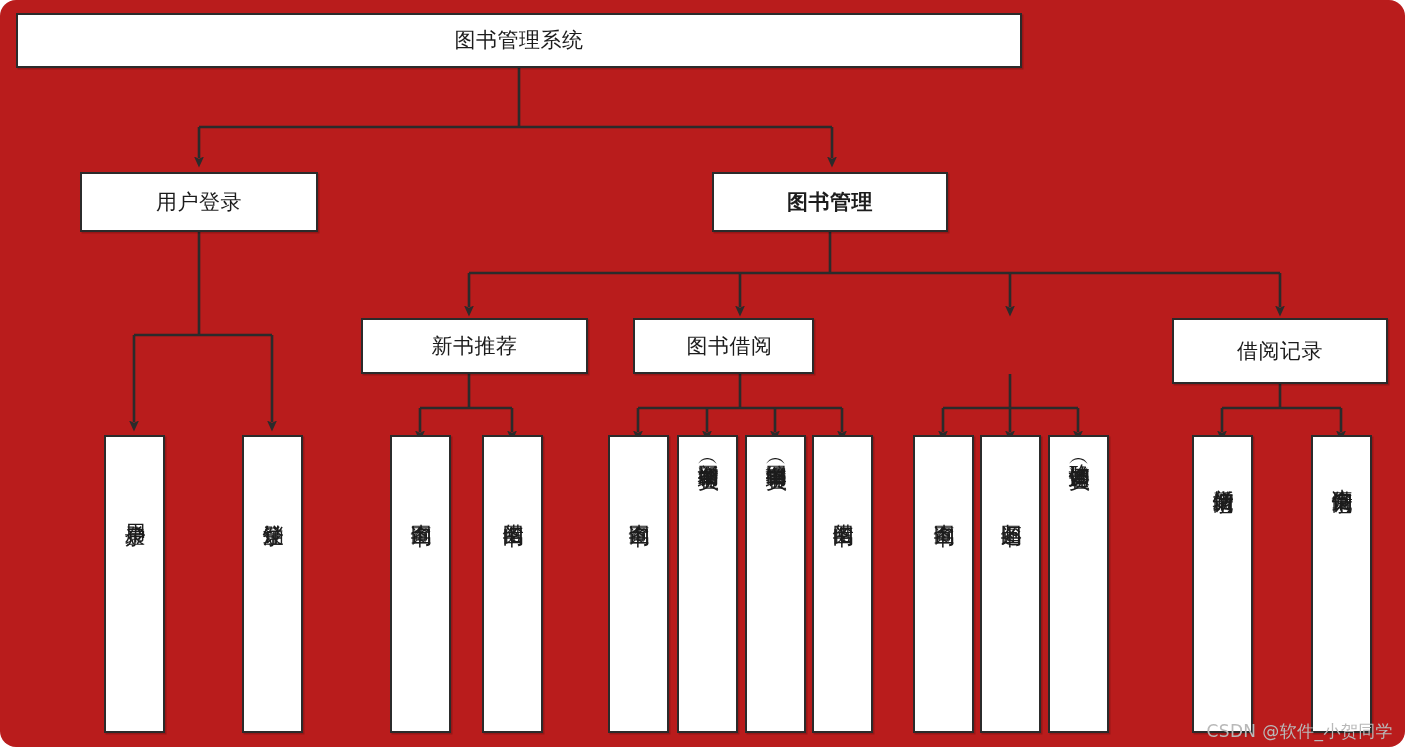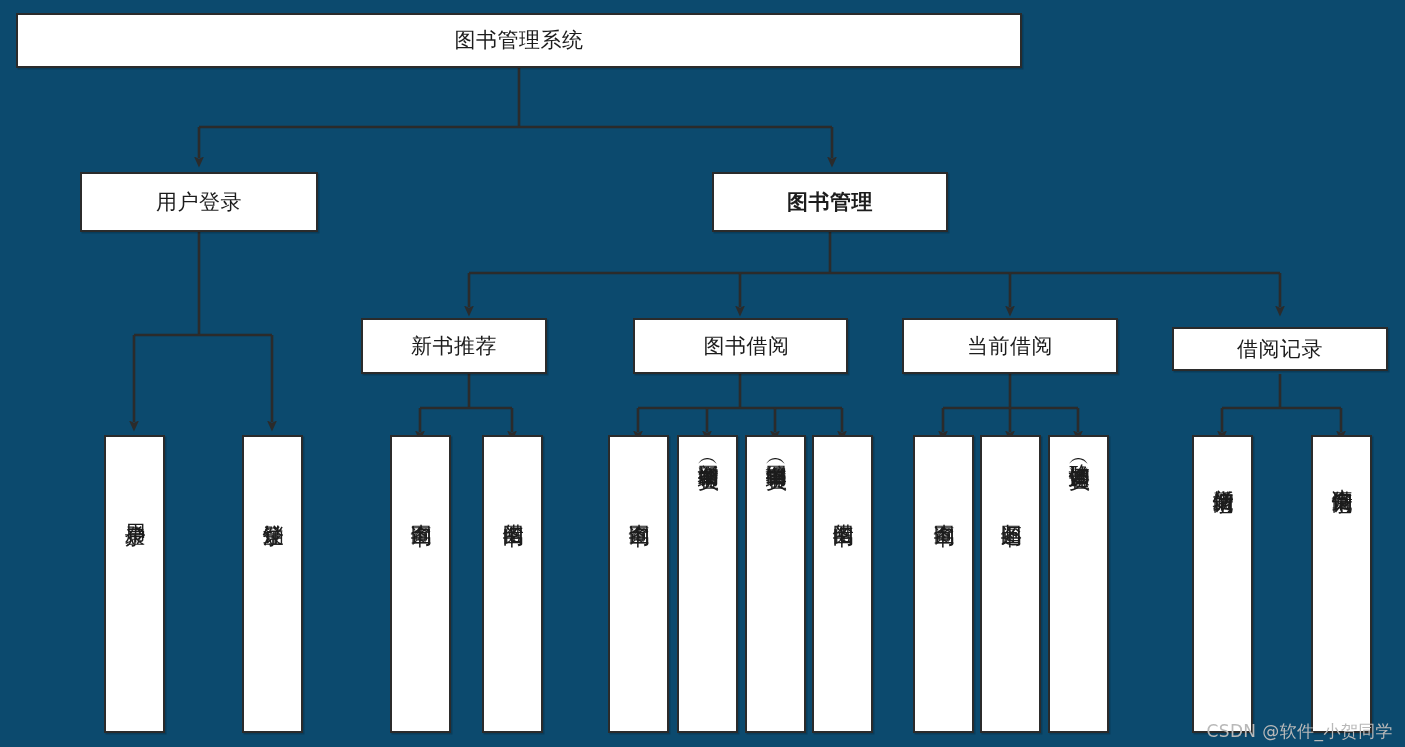--- a/index.html
+++ b/index.html
@@ -7,22 +7,23 @@
     padding: 0;
     background: #ffffff;
   }
   body {
     font-family: "DejaVu Sans", "Liberation Sans", sans-serif;
   }
   #canvas {
     position: relative;
     width: 1405px;
     height: 747px;
-    background: #0c4a6e;
+    background: #b91c1c;
     overflow: hidden;
+    border-radius: 16px;
   }
   svg.diagram {
     position: absolute;
     left: 0;
     top: 0;
     width: 1405px;
     height: 747px;
   }
   .node-box {
     position: absolute;
@@ -127,33 +128,30 @@
   </div>
 
   <div class="node-box" style="left:80px; top:172px; width:238px; height:60px;">
     <span class="node-label-h">用户登录</span>
   </div>
 
   <div class="node-box" style="left:712px; top:172px; width:236px; height:60px;font-weight:bold;">
     <span class="node-label-h">图书管理</span>
   </div>
 
-  <div class="node-box" style="left:361px; top:318px; width:186px; height:56px;">
+  <div class="node-box" style="left:361px; top:318px; width:227px; height:56px;">
     <span class="node-label-h">新书推荐</span>
   </div>
 
-  <div class="node-box" style="left:633px; top:318px; width:215px; height:56px;padding-left:12px;">
+  <div class="node-box" style="left:633px; top:318px; width:181px; height:56px;padding-left:12px;">
     <span class="node-label-h">图书借阅</span>
   </div>
 
-  <div class="node-box" style="left:902px; top:318px; width:216px; height:56px;">
-    <span class="node-label-h">当前借阅</span>
-  </div>
-
-  <div class="node-box" style="left:1172px; top:318px; width:216px; height:44px;margin-top:9px;">
+
+  <div class="node-box" style="left:1172px; top:318px; width:216px; height:66px;">
     <span class="node-label-h">借阅记录</span>
   </div>
 
   <div class="node-box leaf-box" style="left:104px; top:435px; width:61px; height:298px; padding-top:70px;">
     <span class="node-label-v">用户登录</span>
   </div>
 
   <div class="node-box leaf-box" style="left:242px; top:435px; width:61px; height:298px; padding-top:70px;">
     <span class="node-label-v">注销登录</span>
   </div>

